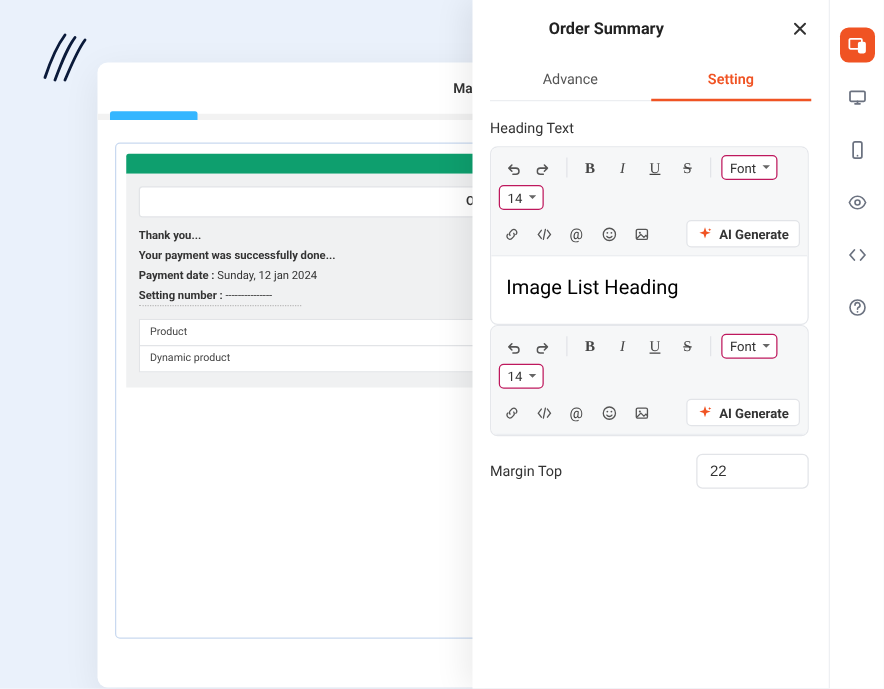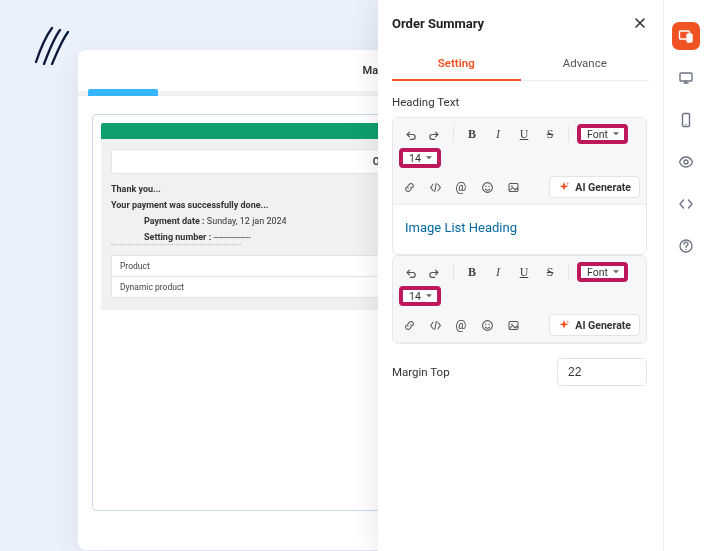--- a/index.html
+++ b/index.html
@@ -84,21 +84,21 @@
     border-radius: 3px;
     padding: 6px;
     text-align: center;
     font-size: 10px;
     font-weight: 600;
     color: #333;
   }
   .thank { font-size: 9px; font-weight: 700; margin-top: 10px; color:#333; }
   .success { font-size: 9px; font-weight: 700; margin-top: 6px; color:#333; }
   .kv { font-size: 9px; margin-top: 6px; color:#333; }
-  .kv .k { font-weight: 700; margin-left: 33px; }
+  .kv .k { font-weight: 700; }
   .divider { border-top: 1px dotted #bbb; margin-top: 2px; width: 130px; }
   .product-table {
     margin-top: 10px;
     border: 1px solid #e2e4e7;
     background: #fff;
   }
   .product-table .row {
     font-size: 8.5px;
     padding: 5px 8px;
     color: #444;
@@ -131,20 +131,21 @@
     padding-top: 22px;
     display: flex;
     flex-direction: column;
     align-items: center;
     gap: 14px;
   }
   .panel-head {
     display: flex;
     justify-content: space-between;
     align-items: center;
+    margin-left: 47px;
   }
   .panel-title { font-size: 13px; font-weight: 700; color: #222; }
   .close-x { cursor: pointer; color: #333; padding: 2px; display:flex;}
 
   .tabs {
     display: flex;
     margin-top: 16px;
     border-bottom: 1px solid #eceef1;
   }
   .tab {
@@ -193,21 +194,21 @@
     width: 20px; height: 20px;
     display: flex; align-items: center; justify-content: center;
     color: #444;
     border-radius: 4px;
     cursor: pointer;
     font-size: 12px;
   }
   .tb-sep { width: 1px; height: 16px; background: #e2e4e8; margin: 0 2px; }
   .tb-select {
     height: 20px;
-    border: 4px solid #be185d;
+    border: 1px solid #be185d;
     background: #fff;
     border-radius: 4px;
     font-size: 10.5px;
     padding: 0 16px 0 6px;
     color: #333;
     cursor: pointer;
     position: relative;
     display: flex; align-items: center;
   }
   .tb-select::after {
@@ -227,22 +228,22 @@
     border-radius: 4px;
     font-size: 10.5px;
     font-weight: 700;
     color: #333;
     cursor: pointer;
     margin-left: auto;
   }
   .ai-icon { color: #f05323; display:flex;}
   .editor-content {
     padding: 12px 12px 16px 12px;
-    font-size: 13px;
-    color: #0369a1;
+    font-size: 16px;
+    color: #000000;
     line-height: 1.65;
     min-height: 26px;
   }
 
   .margin-row {
     display: flex;
     align-items: center;
     justify-content: space-between;
     margin-top: 14px;
   }
@@ -318,22 +319,22 @@
   <div class="panel-main">
     <div class="panel-head">
       <div class="panel-title">Order Summary</div>
       <div class="close-x">
         <svg width="14" height="14" viewBox="0 0 14 14">
             <path d="M3 3 L11 11 M11 3 L3 11" stroke="#333" stroke-width="1.6" stroke-linecap="round"></path>
           </svg>
       </div>
     </div>
     <div class="tabs">
+      <div class="tab">Advance</div>
       <div class="tab active">Setting</div>
-      <div class="tab">Advance</div>
     </div>
 
     <div class="scroll">
       <div class="section-label">Heading Text</div>
       <div class="editor">
         <div class="toolbar">
           <div class="tb-btn">
               <svg width="13" height="13" viewBox="0 0 16 16">
                 <path d="M5 8 H12 A3 3 0 0 1 12 14 H9 M5 8 L8 5 M5 8 L8 11" fill="none" stroke="#555" stroke-width="1.5" stroke-linecap="round" stroke-linejoin="round"></path>
               </svg>

